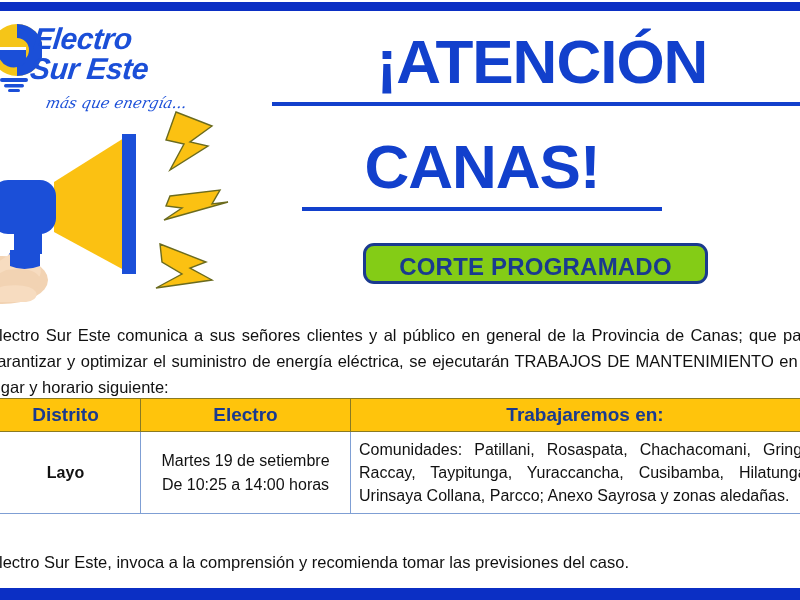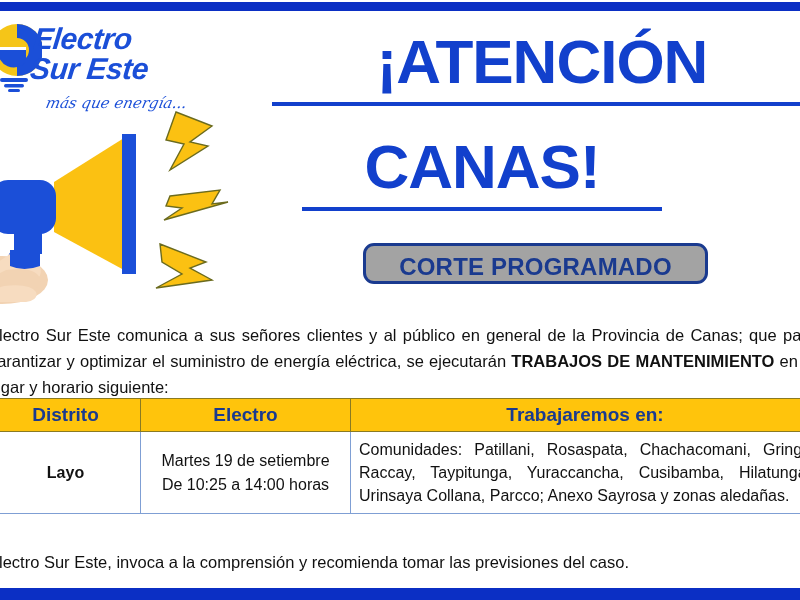--- a/index.html
+++ b/index.html
@@ -99,21 +99,21 @@
     width: 360px;
     margin-left: 30px;
     margin-top: 23px;
   }
 
   
   .badge {
     position: absolute;
     left: 363px; top: 243px;
     width: 345px; height: 41px;
-    background: #a3a3a3;
+    background: #84cc16;
     border: 3px solid #1a3a8f;
     border-radius: 11px;
     color: #1a3a8f;
     font-weight: bold;
     font-size: 24px;
     line-height: 41px;
     text-align: center;
     letter-spacing: 0.2px;
     box-sizing: border-box;
   }
@@ -122,21 +122,21 @@
   .intro {
     position: absolute;
     left: -12px; top: 322px;
     width: 828px;
     font-size: 16.5px;
     line-height: 26px;
     color: #111;
     text-align: justify;
     text-justify: inter-word;
   }
-  .intro b { font-weight: bold; }
+  .intro b { font-weight: normal; }
 
   
   .tbl {
     position: absolute;
     left: -10px; top: 398px;
     width: 830px;
     border-collapse: collapse;
     table-layout: fixed;
   }
   .tbl th {

